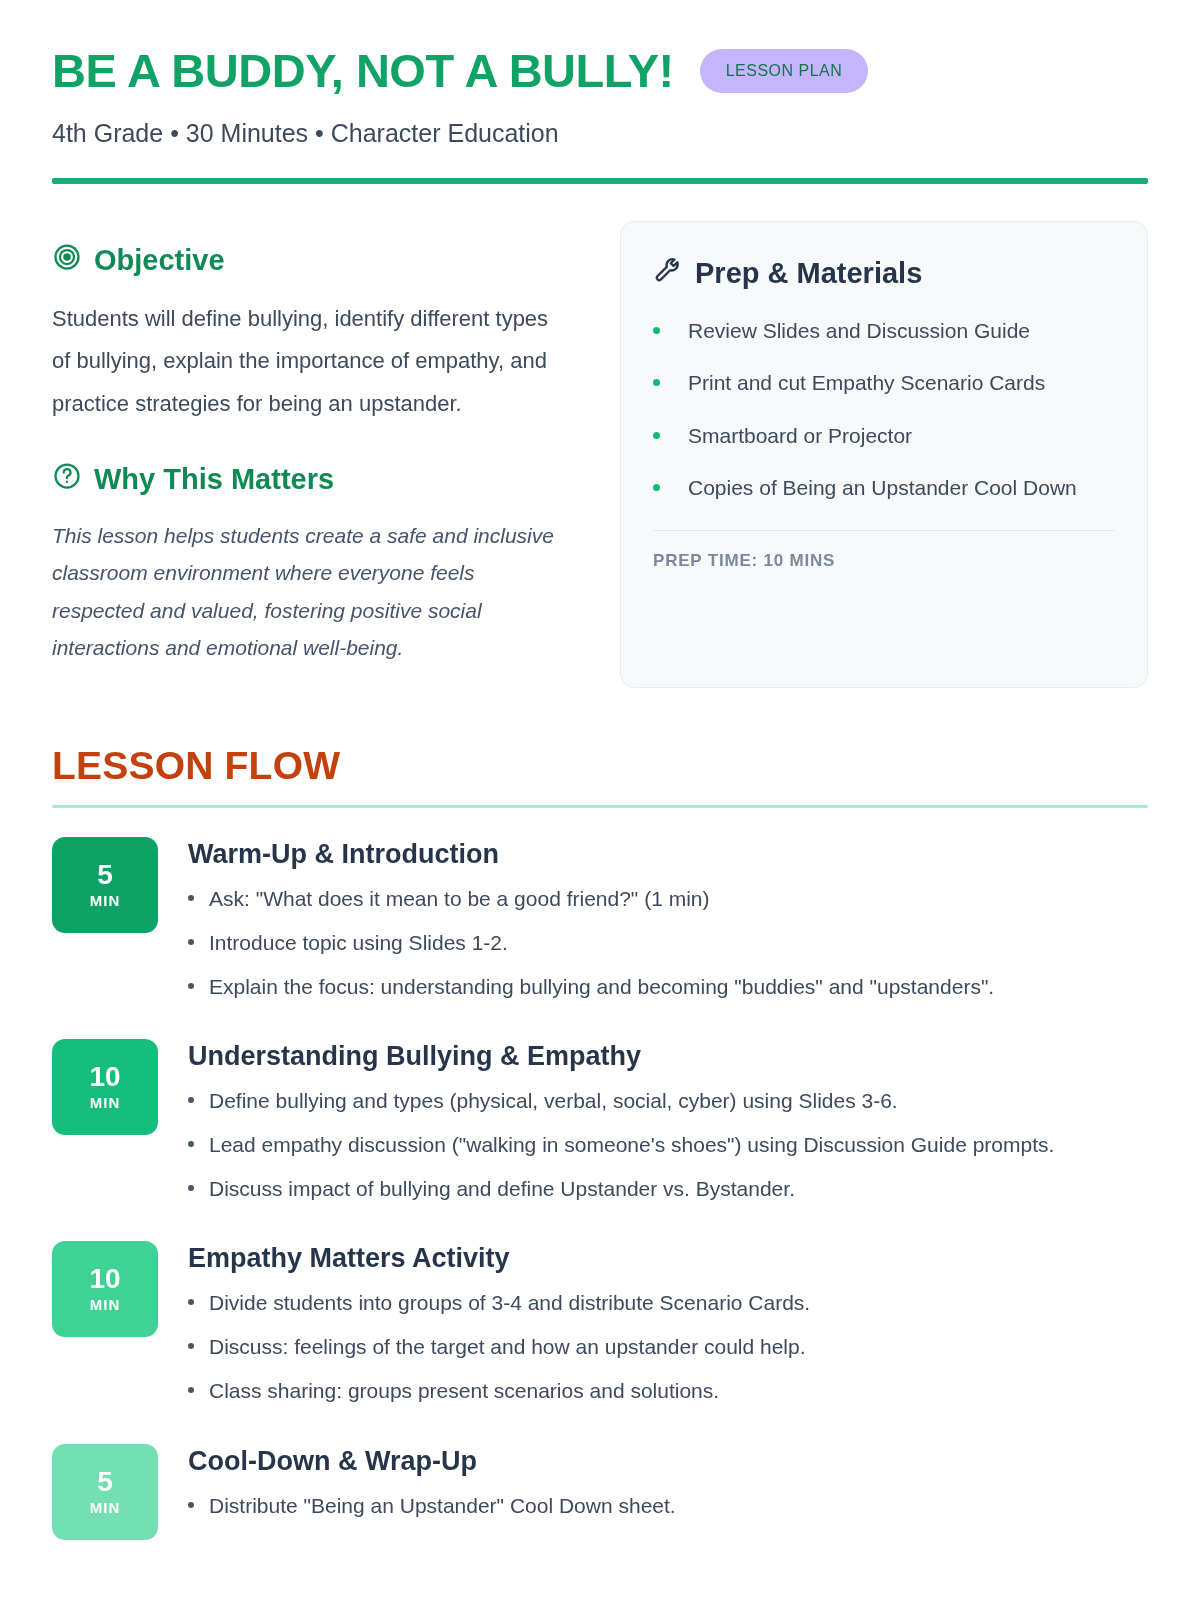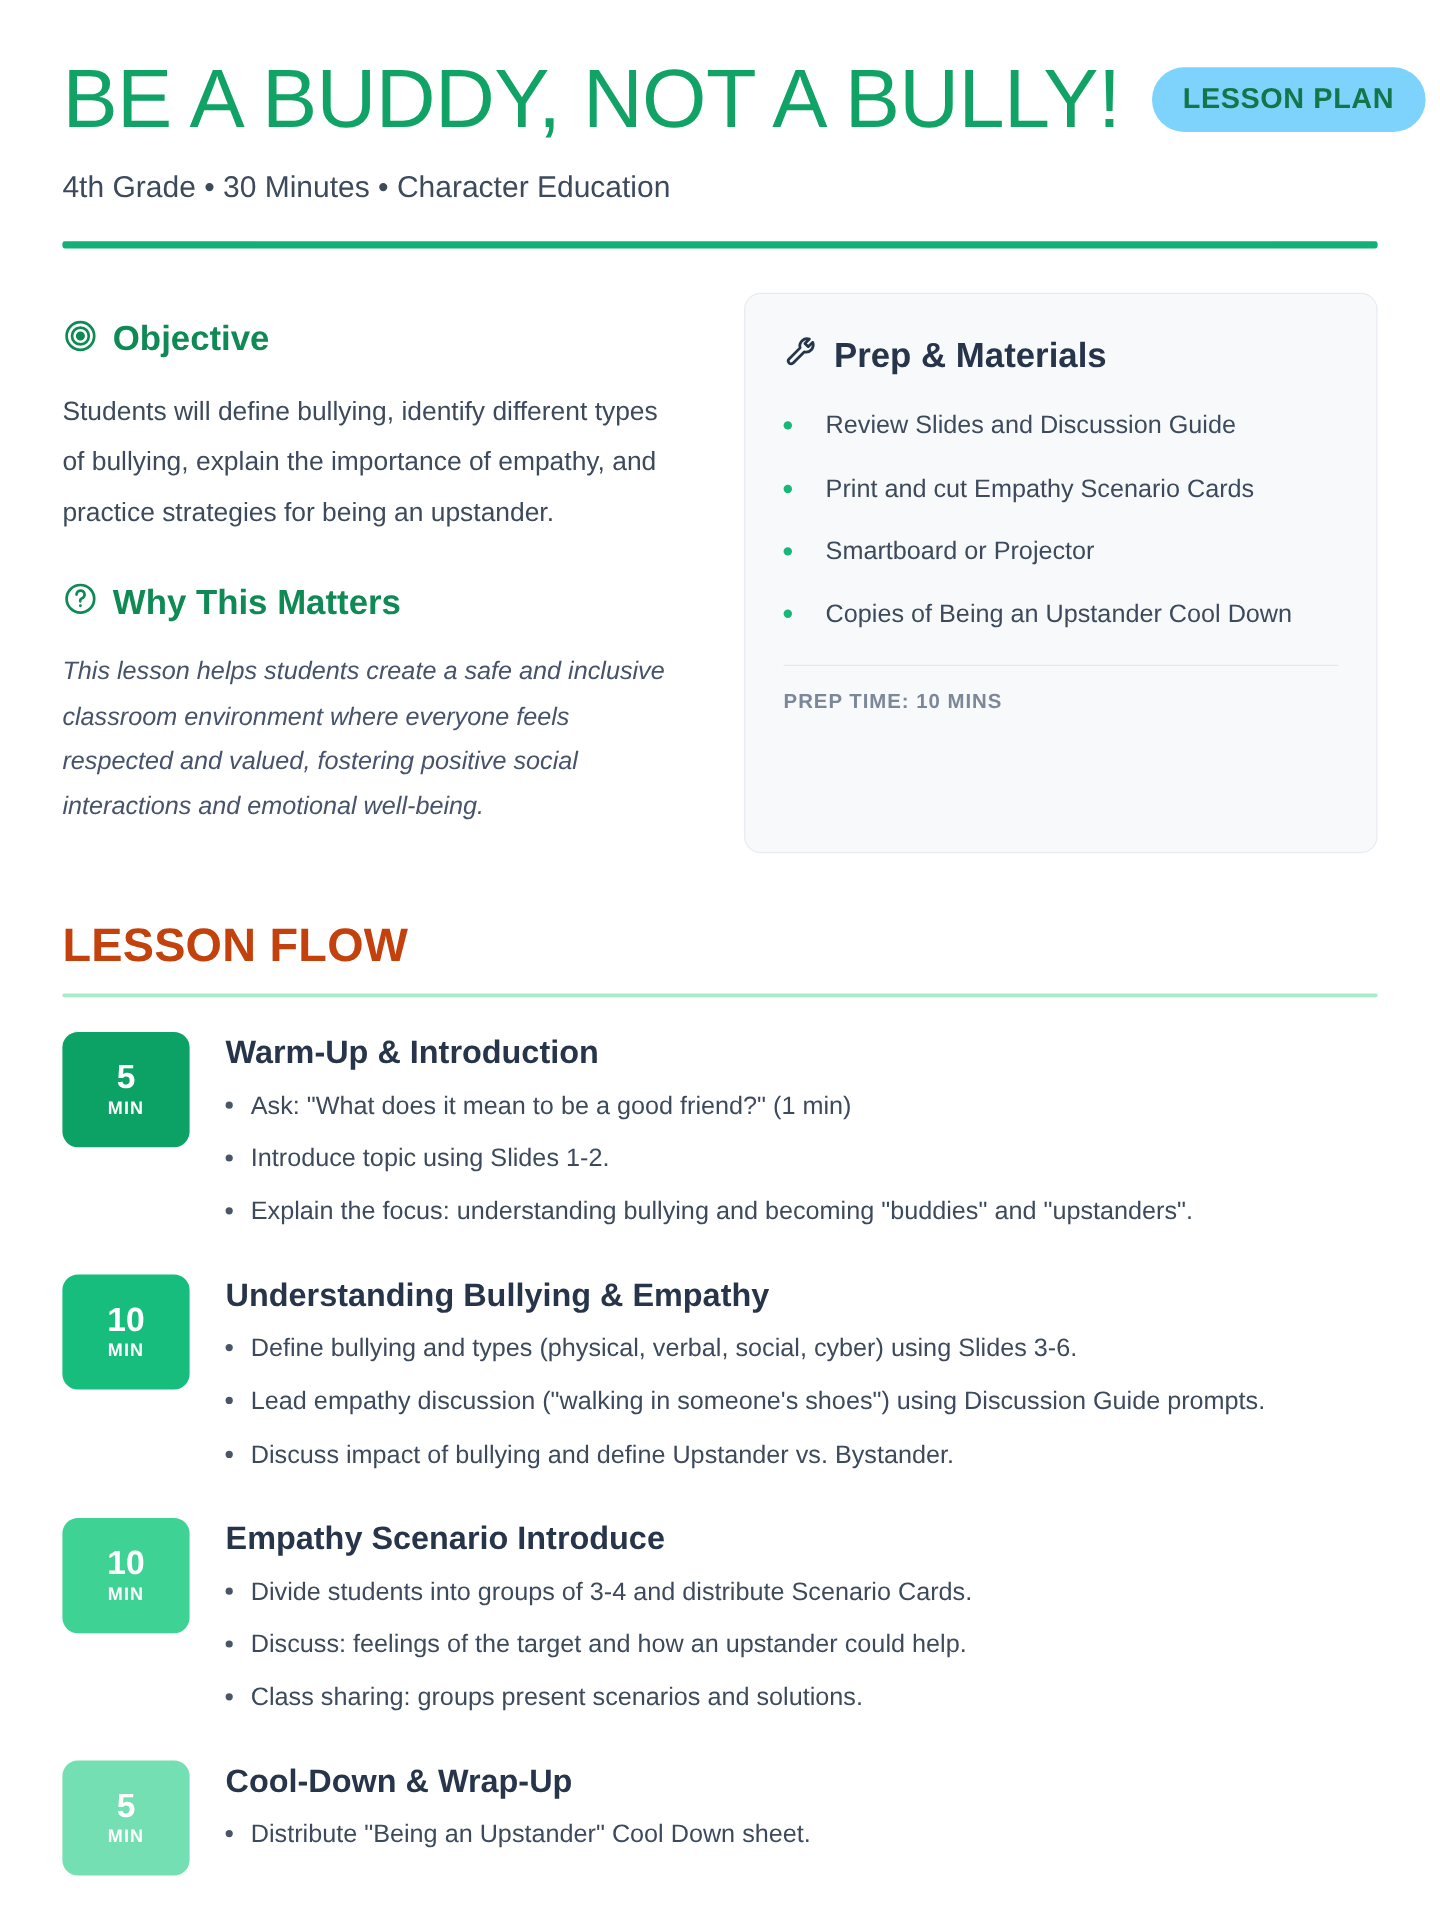--- a/index.html
+++ b/index.html
@@ -18,33 +18,33 @@
   }
 
   
   .header-row {
     display: flex;
     align-items: center;
     gap: 26px;
   }
 
   .doc-title {
-    font-size: 69px;
-    font-weight: 400;
+    font-size: 47px;
+    font-weight: 700;
     letter-spacing: -0.5px;
     color: #11a366;
     line-height: 1.06;
     white-space: nowrap;
   }
 
   .badge-lesson-plan {
-    background: #7dd3fc;
+    background: #c4b5fd;
     color: #11764a;
-    font-size: 24px;
-    font-weight: 700;
+    font-size: 16px;
+    font-weight: 400;
     letter-spacing: 0.5px;
     padding: 13px 26px;
     border-radius: 999px;
     white-space: nowrap;
   }
 
   .doc-subtitle {
     margin-top: 23px;
     font-size: 25px;
     color: #3d4a5c;
@@ -349,21 +349,21 @@
         </ul>
       </div>
     </div>
 
     <div class="step">
       <div class="time-badge" style="background: rgb(62, 210, 149);">
         <span class="num">10</span>
         <span class="unit">MIN</span>
       </div>
       <div class="step-body">
-        <div class="step-title">Empathy Scenario Introduce</div>
+        <div class="step-title">Empathy Matters Activity</div>
         <ul class="step-list">
           <li>
             <span class="sq-dot"></span>
             <span>Divide students into groups of 3-4 and distribute Scenario Cards.</span>
           </li>
           <li>
             <span class="sq-dot"></span>
             <span>Discuss: feelings of the target and how an upstander could help.</span>
           </li>
           <li>

